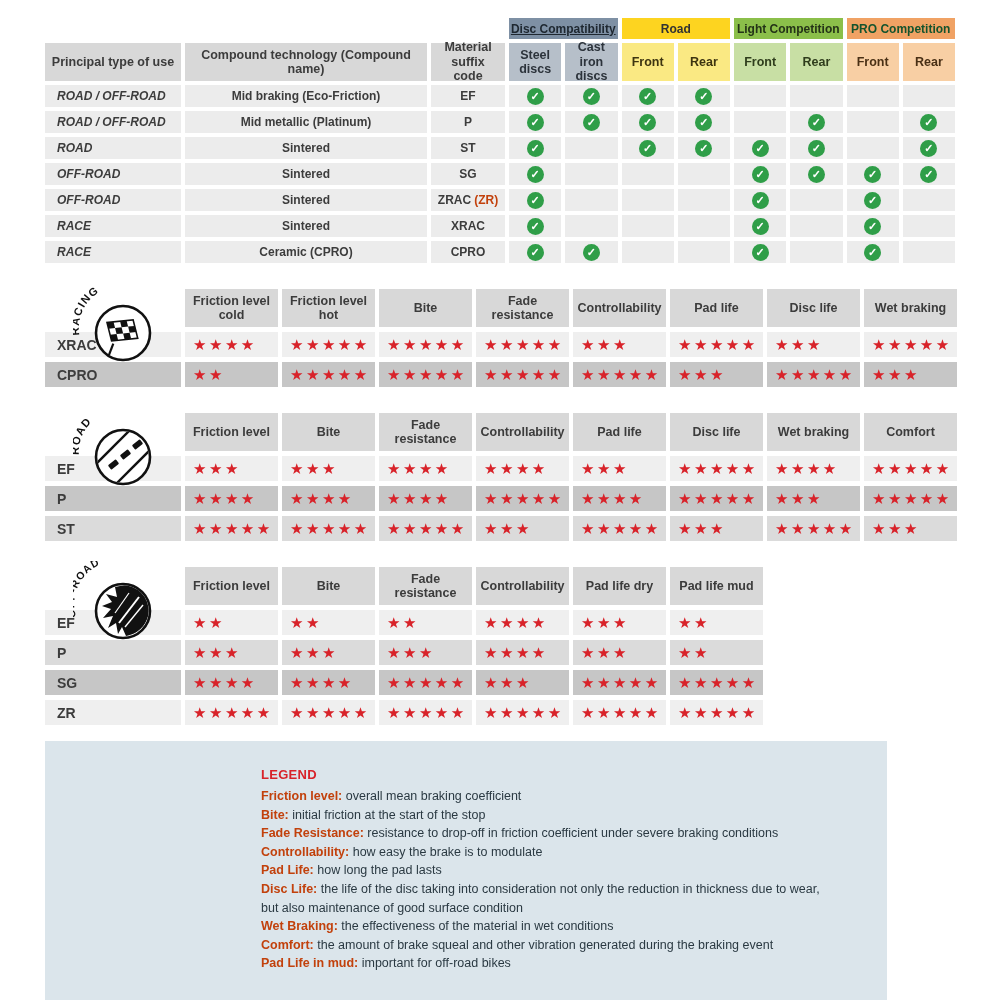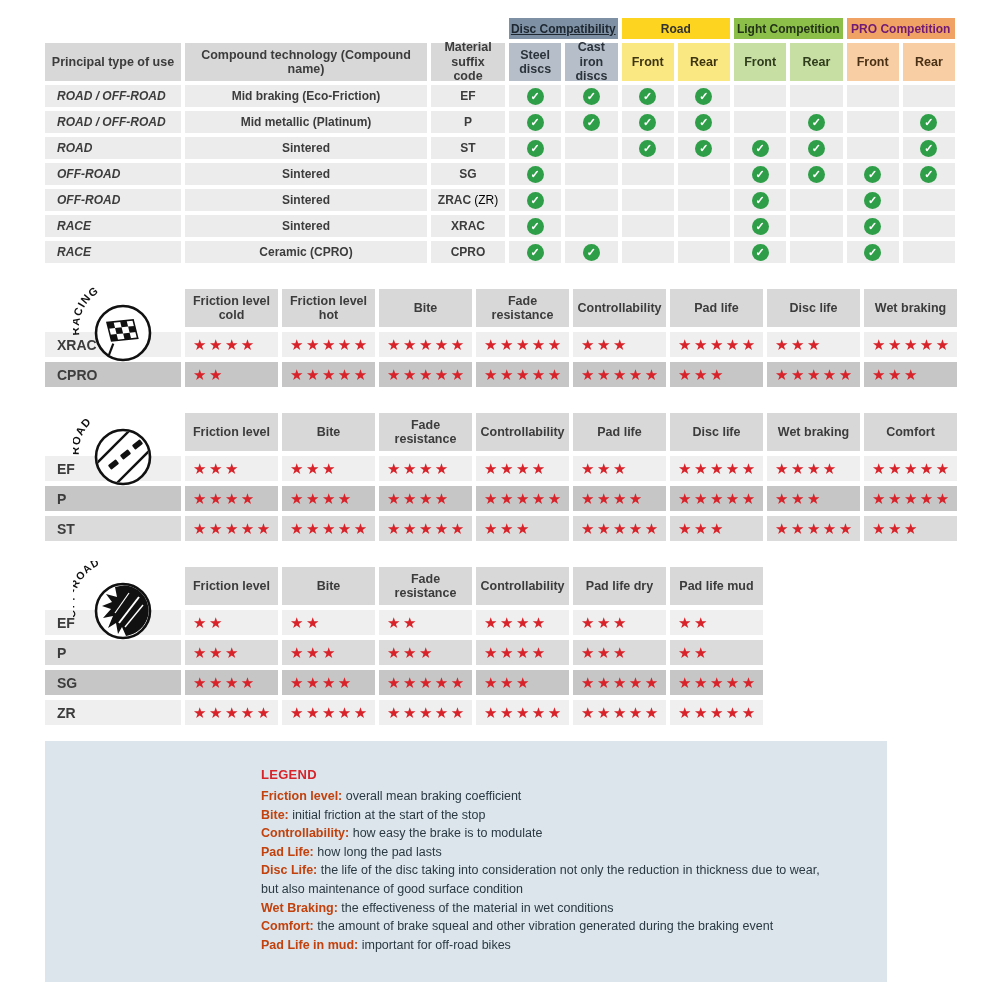--- a/index.html
+++ b/index.html
@@ -21,34 +21,34 @@
   }
   .compat-grid > div { display:flex; align-items:center; justify-content:center; text-align:center; }
   .blank { background:transparent; }
   .group {
     grid-column:span 2; height:21px;
     font-size:12px; font-weight:bold; color:#323232;
   }
   .g-disc  { background:#7e90a4; color:#1e2730;text-decoration:underline; }
   .g-road  { background:#fdd420; }
   .g-light { background:#8bbf4a; color:#243317; }
-  .g-pro   { background:#f0a264; color:#701a75; }
+  .g-pro   { background:#f0a264; color:#14532d; }
   .hcell {
     background:#d8d8d8; height:38px;
     font-size:12.5px; font-weight:bold; color:#3c3c3c; line-height:1.15;
     padding:2px 6px;
   }
   .subcell { height:38px; font-size:12.5px; font-weight:bold; line-height:1.15; padding:2px 2px; }
   .s-disc  { background:#b6bfc9; color:#2c333b; }
   .s-road  { background:#fae983; color:#3d3410; }
   .s-light { background:#c8dfa4; color:#2f3d1c; }
   .s-pro   { background:#f8cfa4; color:#4a3015; }
   .cell { background:#ececec; height:22px; font-size:12px; font-weight:bold; color:#3c3c3c; }
   .cell-use { justify-content:flex-start !important; padding-left:12px;font-style:italic; }
-  .note { color:#000000; font-weight:normal; margin-left:3px; }
+  .note { color:#c2410c; font-weight:bold; margin-left:3px; }
   .check {
     width:17px; height:17px; border-radius:50%;
     background:#2f9e48; color:#fff;
     display:flex; align-items:center; justify-content:center;
     font-size:11px; font-weight:bold; line-height:1;
   }
 
   
   .rating-section { position:relative; margin-top:14px; }
   .rating-icon { position:absolute; left:28px; top:-6px; }
@@ -431,20 +431,21 @@
         <div class="rstars shade-light">★★★★★</div>
         <div class="rstars shade-light">★★★★★</div>
       </div>
   </div>
 
   <div class="legend-panel">
     <div class="legend-title">LEGEND</div>
     <div id="legend-items">
         <div class="legend-line"><b>Friction level:</b><span> overall mean braking coefficient</span></div>
         <div class="legend-line"><b>Bite:</b><span> initial friction at the start of the stop</span></div>
+        <div class="legend-line"><b>Fade Resistance:</b><span> resistance to drop-off in friction coefficient under severe braking conditions</span></div>
         <div class="legend-line"><b>Controllability:</b><span> how easy the brake is to modulate</span></div>
         <div class="legend-line"><b>Pad Life:</b><span> how long the pad lasts</span></div>
         <div class="legend-line"><b>Disc Life:</b><span> the life of the disc taking into consideration not only the reduction in thickness due to wear,</span></div>
         <div class="legend-line"><span>but also maintenance of good surface condition</span></div>
         <div class="legend-line"><b>Wet Braking:</b><span> the effectiveness of the material in wet conditions</span></div>
         <div class="legend-line"><b>Comfort:</b><span> the amount of brake squeal and other vibration generated during the braking event</span></div>
         <div class="legend-line"><b>Pad Life in mud:</b><span> important for off-road bikes</span></div>
       </div>
   </div>
 

